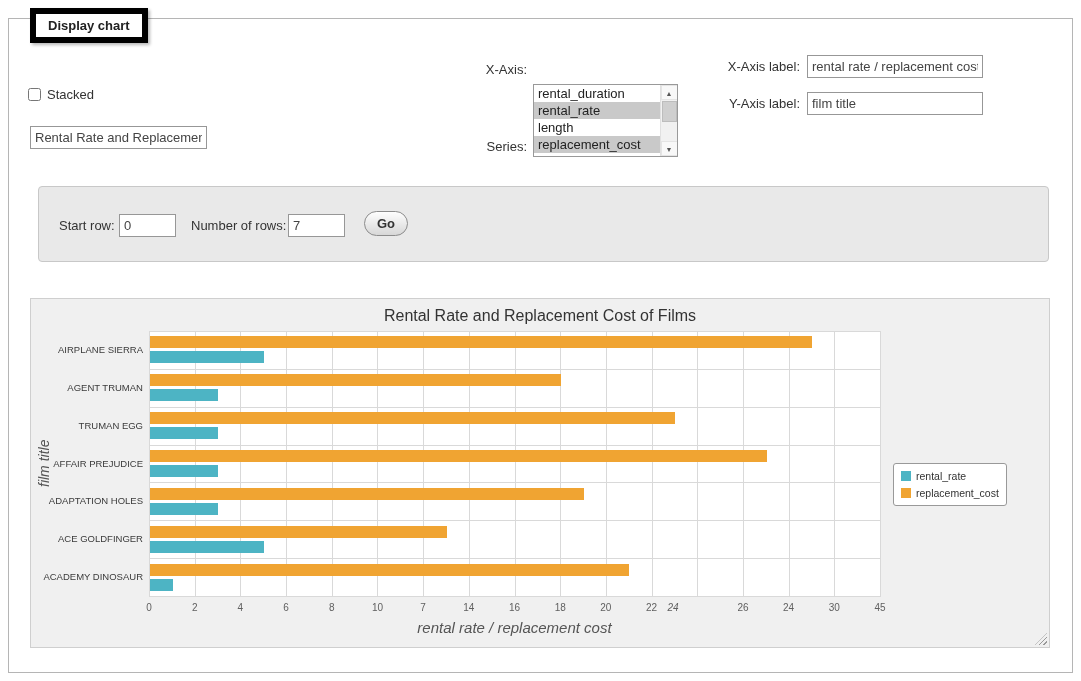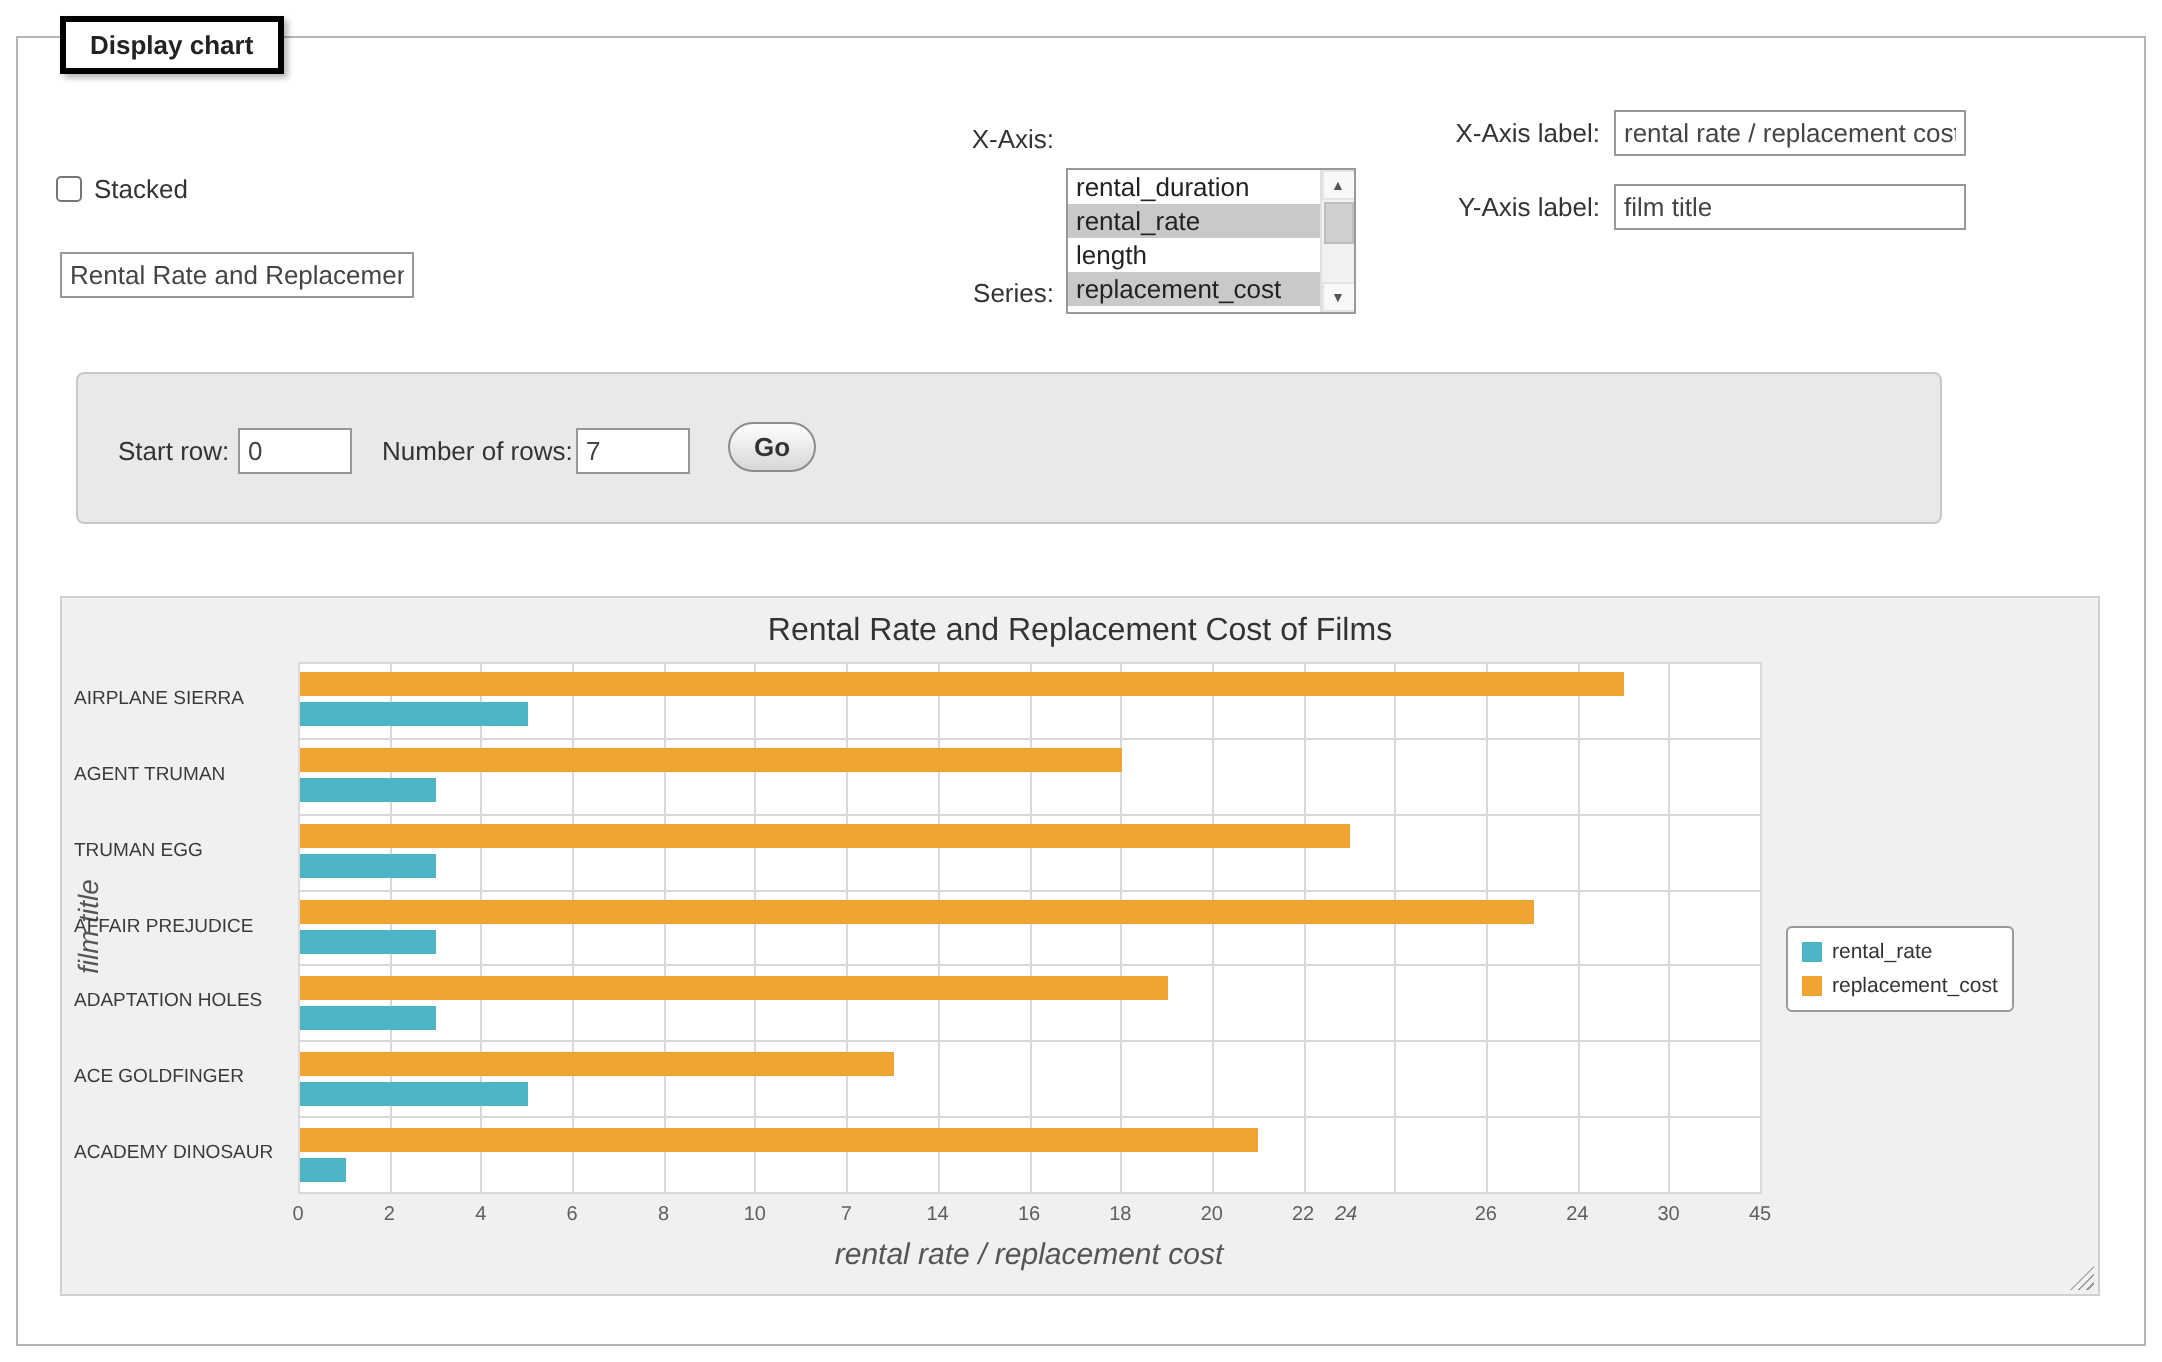--- a/index.html
+++ b/index.html
@@ -1,21 +1,21 @@
 <!DOCTYPE html>
 <html><head>
 <meta charset="utf-8">
 <style>
   *{box-sizing:border-box;margin:0;padding:0}
   html,body{background:#fff}
   body{font-family:"Liberation Sans",sans-serif;color:#333}
   .page{position:relative;width:1081px;height:681px;background:#fff;overflow:hidden}
 
   .fieldset{position:absolute;left:8px;top:18px;width:1065px;height:655px;border:1px solid #b5b5b5;background:#fff}
-  .legendbox{position:absolute;left:30px;top:8px;background:#fff;border:3px solid #000000;box-shadow:2px 2px 3px rgba(0,0,0,.28);padding:4px 12px;font-weight:bold;font-size:13px;color:#222;z-index:5}
+  .legendbox{position:absolute;left:30px;top:8px;background:#fff;border:6px solid #000000;box-shadow:2px 2px 3px rgba(0,0,0,.28);padding:4px 12px;font-weight:bold;font-size:13px;color:#222;z-index:5}
 
   .caption{position:absolute;font-size:13px;color:#333;white-space:nowrap}
   .caption.right{text-align:right}
 
   .txt{position:absolute;border:1px solid #979797;height:23px;font-size:13px;padding:2px 4px;color:#444;font-family:"Liberation Sans",sans-serif;background:#fff;outline:none}
 
   
   .radio-group{position:absolute;left:30px;top:55px;display:flex;gap:14px;align-items:center}
   .radio-item{display:flex;align-items:center;gap:4px;font-size:13px;color:#333;cursor:pointer}
   .radio-item input{margin:0}
@@ -29,33 +29,33 @@
   .listbox{position:absolute;left:533px;top:84px;width:145px;height:73px;border:1px solid #999;background:#fff;display:flex;overflow:hidden}
   .lb-opts{flex:1;overflow:hidden}
   .lb-option{height:17px;line-height:17px;font-size:13px;padding:0 4px;color:#222;white-space:nowrap;cursor:pointer}
   .lb-option.selected{background:#c9c9c9}
   .lb-scroll{width:17px;background:#f1f1f1;border-left:1px solid #e0e0e0;display:flex;flex-direction:column;align-items:center}
   .lb-arrow{width:17px;height:15px;background:#f8f8f8;color:#555;font-size:7px;text-align:center;line-height:15px;border:1px solid #e4e4e4;cursor:pointer}
   .lb-thumb{width:15px;height:21px;background:#cfcfcf;border:1px solid #bdbdbd;margin-top:1px;cursor:grab}
   .lb-spacer{flex:1}
 
   
-  .rowspanel{position:absolute;left:38px;top:186px;width:933px;height:76px;background:#e9e9e9;border:1px solid #c8c8c8;border-radius:4px}
+  .rowspanel{position:absolute;left:38px;top:186px;width:1011px;height:76px;background:#e9e9e9;border:1px solid #c8c8c8;border-radius:4px}
   .rowspanel .caption{color:#333}
   .gobtn{position:absolute;left:325px;top:24px;border:1px solid #8c8c8c;border-radius:13px;background:linear-gradient(#fefefe,#d7d7d7);font-size:13px;font-weight:bold;color:#333;padding:4px 12px;cursor:pointer;font-family:"Liberation Sans",sans-serif}
 
   
   .chartpanel{position:absolute;left:30px;top:298px;width:1020px;height:350px;background:#f0f0f0;border:1px solid #cfcfcf}
   .chart-area{position:absolute;left:0;top:0;right:0;bottom:0}
   .chart-title{position:absolute;top:8px;left:0;width:100%;text-align:center;font-size:16px;color:#333;z-index:2}
   .plotbg{position:absolute;background:#fff}
   .gridv{position:absolute;width:1px;background:#d9d9d9}
   .gridh{position:absolute;height:1px;background:#d9d9d9}
   .bar{position:absolute;height:12px}
-  .cat{position:absolute;font-size:9.5px;color:#3a3a3a;width:106px;white-space:nowrap}
+  .cat{position:absolute;font-size:9.5px;color:#3a3a3a;text-align:right;width:106px;white-space:nowrap}
   .tick{position:absolute;font-size:10px;color:#606060;width:30px;text-align:center}
   .xtitle{position:absolute;left:118px;width:731px;top:320px;text-align:center;font-size:15px;font-style:italic;color:#555}
   .ytitle{position:absolute;left:4px;top:32px;height:265px;width:18px;display:flex;align-items:center;justify-content:center;font-size:14px;font-style:italic;color:#555;writing-mode:vertical-rl;transform:rotate(180deg)}
   .legendbox2{position:absolute;left:862px;top:164px;background:#fff;border:1px solid #999;border-radius:3px;padding:6px 7px;display:flex;flex-direction:column;gap:5px;z-index:3}
   .legend-item{display:flex;align-items:center;gap:5px;font-size:10.5px;color:#333;cursor:pointer;white-space:nowrap}
   .swatch{width:10px;height:10px;display:inline-block}
   .resize-handle{position:absolute;right:2px;bottom:2px;width:12px;height:12px;background:repeating-linear-gradient(135deg,transparent 0 2px,#999 2px 3px);clip-path:polygon(100% 0,100% 100%,0 100%);cursor:nwse-resize}
 </style>
 </head>
 <body>

